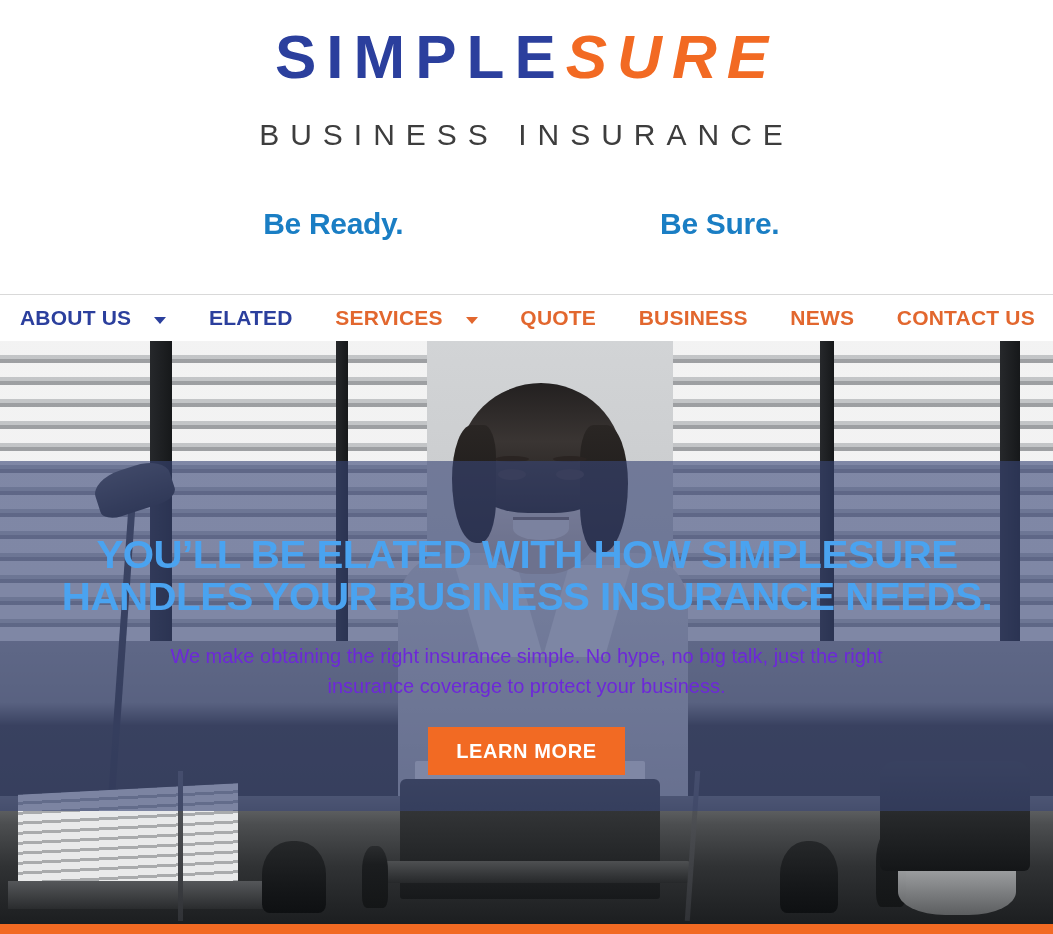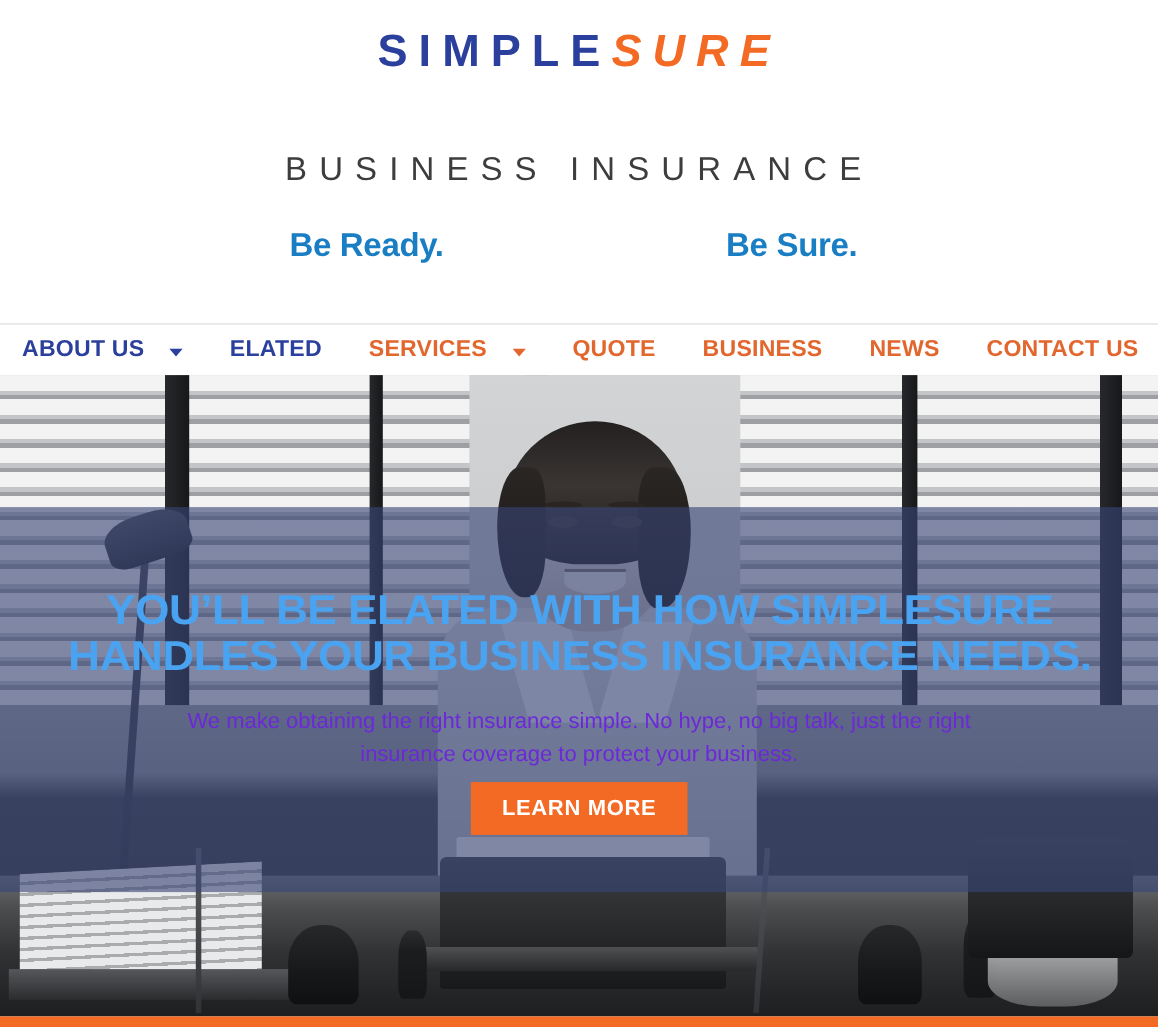--- a/index.html
+++ b/index.html
@@ -34,31 +34,31 @@
   .logo-wrap {
     position: absolute;
     top: 26px;
     left: 0;
     width: 100%;
     text-align: center;
     line-height: 1;
   }
   .logo-word {
     font-family: "Liberation Sans", sans-serif;
-    font-size: 41px;
+    font-size: 62px;
     font-weight: bold;
     letter-spacing: 10px;
     display: inline;
   }
   .logo-simple { color: #2b3f9d; }
   .logo-sure   { color: #f26a23; font-style: italic; }
 
   .logo-sub {
     position: absolute;
-    top: 140px;
+    top: 120px;
     left: 0;
     width: 100%;
     text-align: center;
     font-family: "Liberation Sans", sans-serif;
     font-size: 30px;
     font-weight: 300;
     letter-spacing: 11px;
     color: #3d3d3d;
     line-height: 1;
   }
@@ -429,21 +429,21 @@
     width: 760px;
     text-align: center;
     font-family: "Liberation Sans", sans-serif;
     font-size: 20px;
     font-weight: 400;
     color: #6d28d9;
     line-height: 1.5;
     margin: 22px 0 0 0;
   }
   .learn-more {
-    margin-top: 10px;
+    margin-top: 26px;
     display: inline-block;
     background: #f26a23;
     color: #ffffff;
     font-family: "Liberation Sans", sans-serif;
     font-size: 20px;
     font-weight: bold;
     letter-spacing: 0.6px;
     padding: 14px 28px;
     border: none;
     cursor: pointer;

